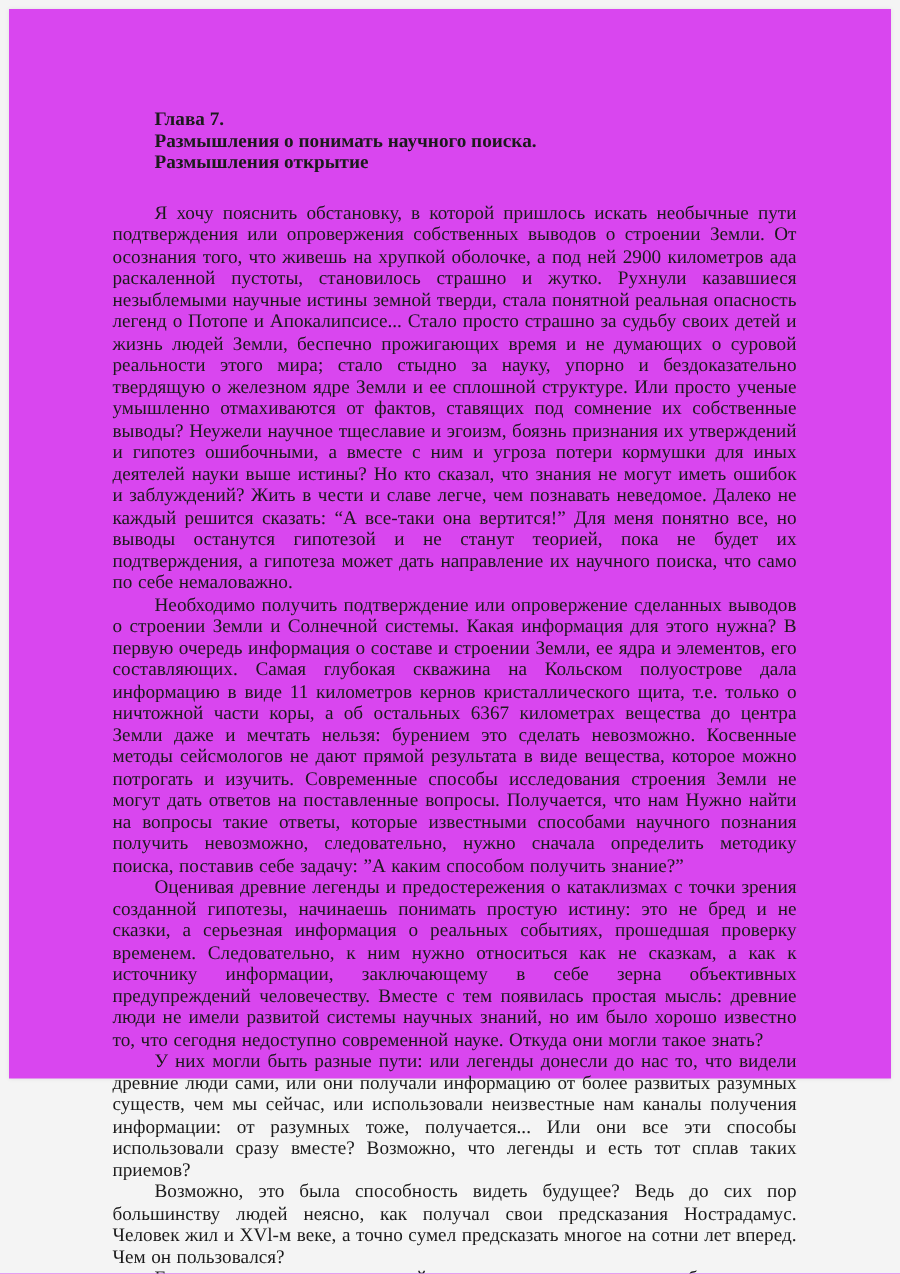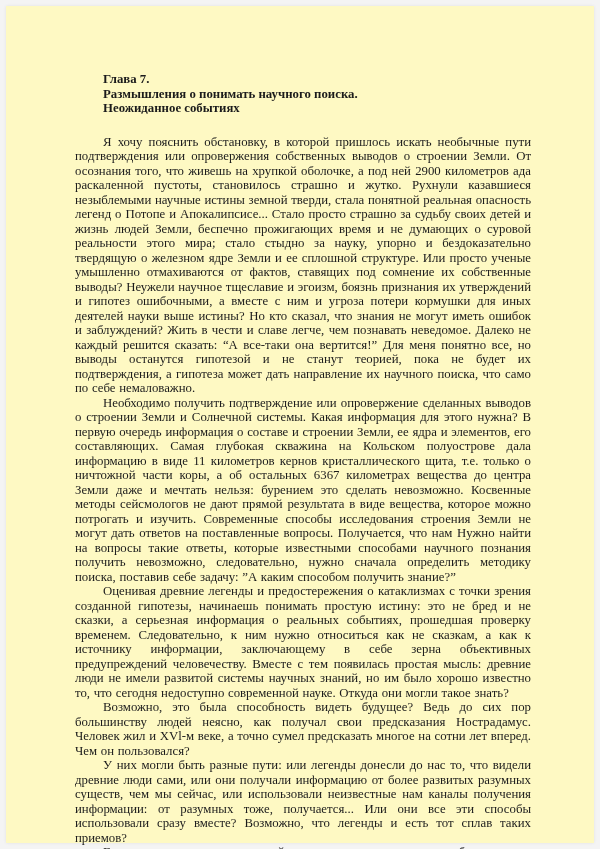--- a/index.html
+++ b/index.html
@@ -9,23 +9,23 @@
   body {
     width: 600px;
     height: 849px;
     background: #f4f4f4;
     font-family: "Liberation Serif", "DejaVu Serif", serif;
     overflow: hidden;
   }
   .page {
     box-sizing: border-box;
     width: 588px;
-    height: 837px;
+    height: 713px;
     margin: 6px;
-    background: #fef9c3;
+    background: #d946ef;
     box-shadow: 0 0 3px rgba(0,0,0,0.08);
     position: relative;
   }
   .content {
     position: absolute;
     left: 69px;   
     top: 66px;    
     width: 456px;
     color: #1b1b1b;
     font-size: 12.8px;
@@ -48,27 +48,27 @@
 </style>
 </head>
 <body>
 
 <div class="page">
   <div class="content">
 
     <div class="heading">
       <div>Глава 7.</div>
       <div>Размышления о понимать научного поиска.</div>
-      <div>Неожиданное событиях</div>
+      <div>Размышления открытие</div>
     </div>
 
     <div class="body-text">
       <p>Я хочу пояснить обстановку, в которой пришлось искать необычные пути подтверждения или опровержения собственных выводов о строении Земли. От осознания того, что живешь на хрупкой оболочке, а под ней 2900 километров ада раскаленной пустоты, становилось страшно и жутко. Рухнули казавшиеся незыблемыми научные истины земной тверди, стала понятной реальная опасность легенд о Потопе и Апокалипсисе... Стало просто страшно за судьбу своих детей и жизнь людей Земли, беспечно прожигающих время и не думающих о суровой реальности этого мира; стало стыдно за науку, упорно и бездоказательно твердящую о железном ядре Земли и ее сплошной структуре. Или просто ученые умышленно отмахиваются от фактов, ставящих под сомнение их собственные выводы? Неужели научное тщеславие и эгоизм, боязнь признания их утверждений и гипотез ошибочными, а вместе с ним и угроза потери кормушки для иных деятелей науки выше истины? Но кто сказал, что знания не могут иметь ошибок и заблуждений? Жить в чести и славе легче, чем познавать неведомое. Далеко не каждый решится сказать: “А все-таки она вертится!” Для меня понятно все, но выводы останутся гипотезой и не станут теорией, пока не будет их подтверждения, а гипотеза может дать направление их научного поиска, что само по себе немаловажно.</p>
       <p>Необходимо получить подтверждение или опровержение сделанных выводов о строении Земли и Солнечной системы. Какая информация для этого нужна? В первую очередь информация о составе и строении Земли, ее ядра и элементов, его составляющих. Самая глубокая скважина на Кольском полуострове дала информацию в виде 11 километров кернов кристаллического щита, т.е. только о ничтожной части коры, а об остальных 6367 километрах вещества до центра Земли даже и мечтать нельзя: бурением это сделать невозможно. Косвенные методы сейсмологов не дают прямой результата в виде вещества, которое можно потрогать и изучить. Современные способы исследования строения Земли не могут дать ответов на поставленные вопросы. Получается, что нам Нужно найти на вопросы такие ответы, которые известными способами научного познания получить невозможно, следовательно, нужно сначала определить методику поиска, поставив себе задачу: ”А каким способом получить знание?”</p>
       <p>Оценивая древние легенды и предостережения о катаклизмах с точки зрения созданной гипотезы, начинаешь понимать простую истину: это не бред и не сказки, а серьезная информация о реальных событиях, прошедшая проверку временем. Следовательно, к ним нужно относиться как не сказкам, а как к источнику информации, заключающему в себе зерна объективных предупреждений человечеству. Вместе с тем появилась простая мысль: древние люди не имели развитой системы научных знаний, но им было хорошо известно то, что сегодня недоступно современной науке. Откуда они могли такое знать?</p>
+      <p>У них могли быть разные пути: или легенды донесли до нас то, что видели древние люди сами, или они получали информацию от более развитых разумных существ, чем мы сейчас, или использовали неизвестные нам каналы получения информации: от разумных тоже, получается... Или они все эти способы использовали сразу вместе? Возможно, что легенды и есть тот сплав таких приемов?</p>
       <p>Возможно, это была способность видеть будущее? Ведь до сих пор большинству людей неясно, как получал свои предсказания Нострадамус. Человек жил и XVl-м веке, а точно сумел предсказать многое на сотни лет вперед. Чем он пользовался?</p>
-      <p>У них могли быть разные пути: или легенды донесли до нас то, что видели древние люди сами, или они получали информацию от более развитых разумных существ, чем мы сейчас, или использовали неизвестные нам каналы получения информации: от разумных тоже, получается... Или они все эти способы использовали сразу вместе? Возможно, что легенды и есть тот сплав таких приемов?</p>
       <p>Его методика дала правильный прогноз, следовательно, это были и есть научные данные и реально существующая объективная реальность. Методы Нострадамуса</p>
     </div>
 
   </div>
 
 </div>
 
 </body></html>

